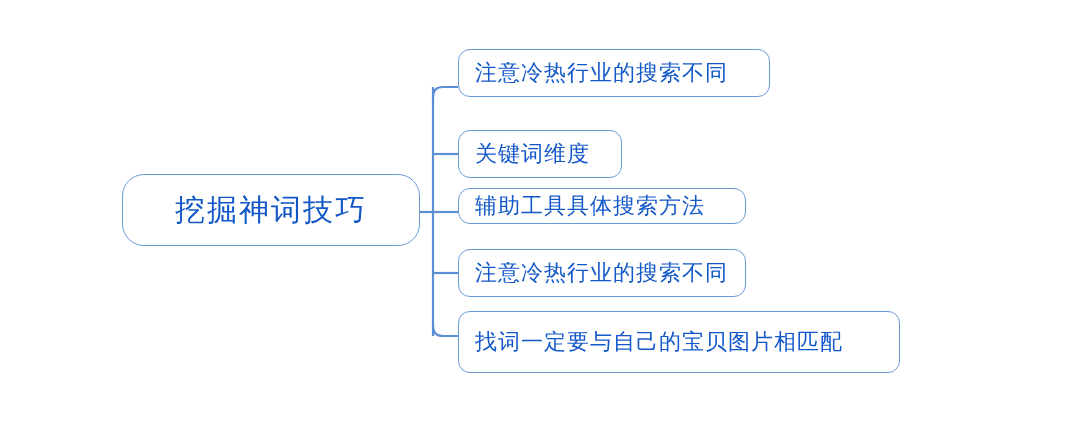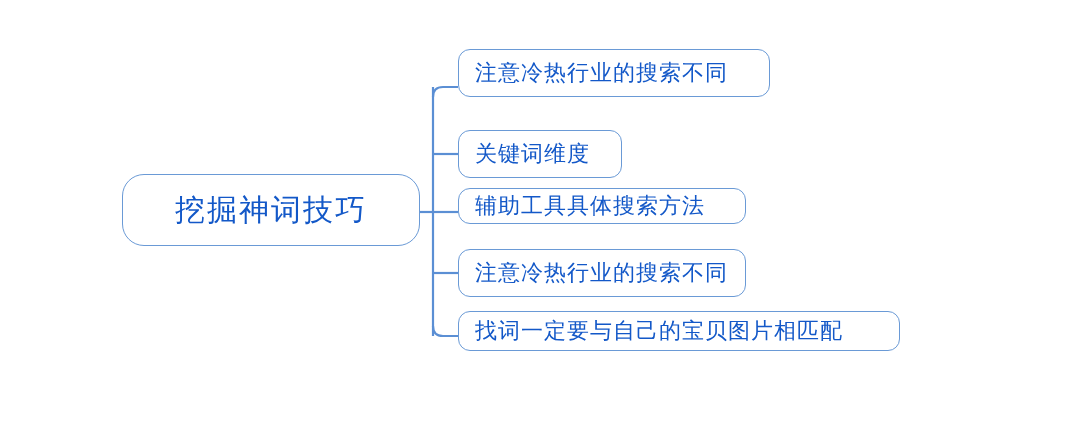--- a/index.html
+++ b/index.html
@@ -89,17 +89,17 @@
   </div>
 
   <div class="node node-branch" style="left:458px; top:188px; width:288px; height:36px;">
     <span class="node-label">辅助工具具体搜索方法</span>
   </div>
 
   <div class="node node-branch" style="left:458px; top:249px; width:288px; height:48px;">
     <span class="node-label">注意冷热行业的搜索不同</span>
   </div>
 
-  <div class="node node-branch" style="left:458px; top:311px; width:442px; height:40px;">
+  <div class="node node-branch" style="left:458px; top:311px; width:442px; height:62px;">
     <span class="node-label">找词一定要与自己的宝贝图片相匹配</span>
   </div>
 
 </div>
 
 </body></html>

